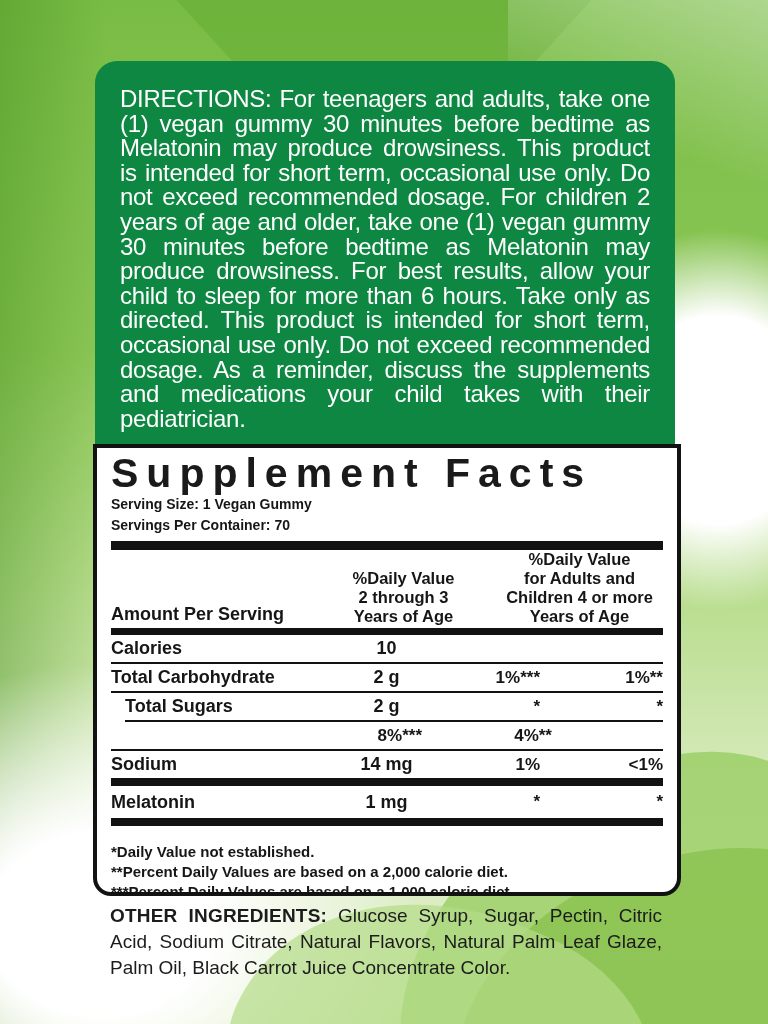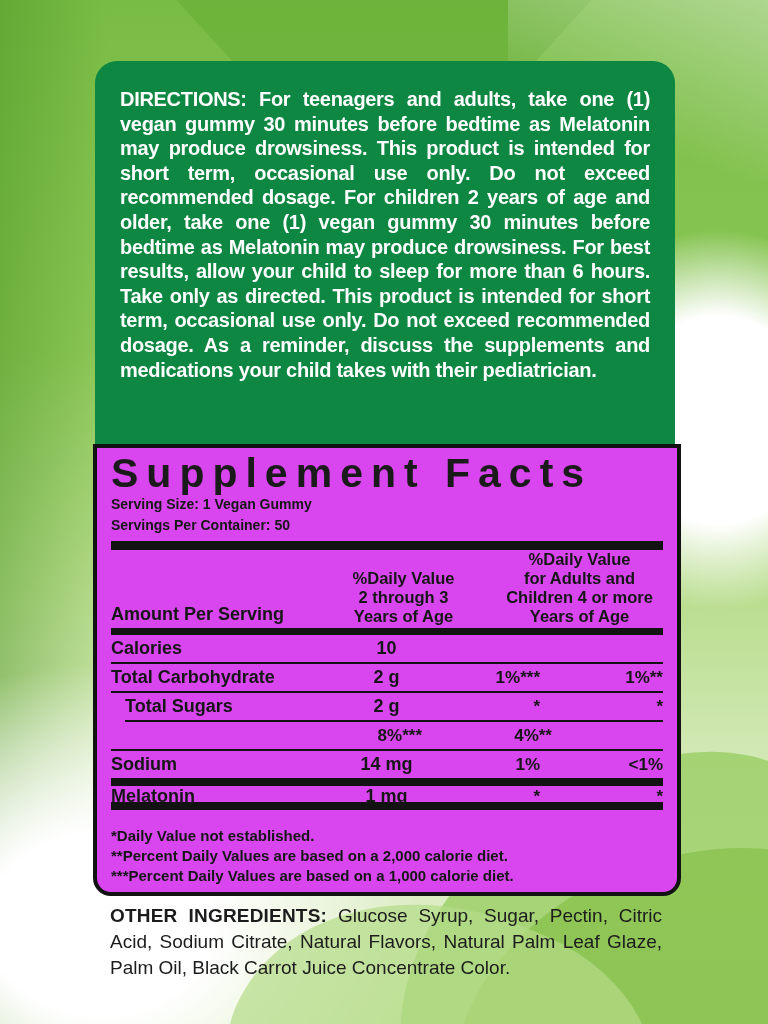--- a/index.html
+++ b/index.html
@@ -27,44 +27,44 @@
   .bg-leaf2{ position:absolute; right:-200px; bottom:-260px; width:520px; height:430px;
     background:#8ac24f; border-radius:52% 48% 50% 50%; transform:rotate(-14deg); opacity:.8;}
   .bg-leaf3{ position:absolute; right:120px; bottom:-210px; width:420px; height:330px;
     background:#b3dc87; border-radius:60% 40% 55% 45%; transform:rotate(24deg); opacity:.7;}
   
   .directions{
     position:absolute; left:95px; top:61px; width:580px; height:383px;
     background:#0e8742; border-radius:22px 22px 0 0; color:#ffffff;
   }
   .directions p{
-    padding:26px 25px 0 25px; font-size:20px; line-height:24.6px; font-weight:bold;
+    padding:26px 25px 0 25px; font-size:24px; line-height:24.6px; font-weight:normal;
     text-align:justify; letter-spacing:-0.3px;
   }
   
   .facts{
     position:absolute; left:93px; top:444px; width:588px; height:452px;
-    background:#d946ef; border:4px solid #121212; border-radius:0 0 18px 18px;
+    background:#ffffff; border:4px solid #121212; border-radius:0 0 18px 18px;
     padding:2px 14px 0 14px; color:#161616; overflow:hidden;
   }
   .sf-title{ font-size:41px; font-weight:bold; letter-spacing:8px; color:#1a1a1a;
     white-space:nowrap; height:44px; line-height:46px; }
   .sf-serving{ font-size:14px; font-weight:bold; line-height:20.5px; }
   .bar{ background:#121212; }
   .bar.b9{ height:9px; margin-top:6px; }
   .bar.b7{ height:7px; }
   .bar.b8{ height:8px; }
   .sep{ height:2px; background:#121212; }
   .sep.indent{ margin-left:14px; }
   .hdr{ display:grid; grid-template-columns:200px 185px 1fr; height:78px; align-items:end; }
   .hdr-amount{ font-size:18px; font-weight:bold; padding-bottom:5px; }
   .hdr-col{ font-size:16.5px; font-weight:bold; line-height:19px; text-align:center; padding-bottom:4px;}
   .t-row{ display:grid; grid-template-columns:200px 95px 90px 1fr; height:27px; align-items:center;
     font-size:18px; font-weight:bold;gap:28px; }
-  .t-row.h28{ height:16px; }
+  .t-row.h28{ height:32px; }
   .c-name{ text-align:left; white-space:nowrap; }
   .c-name.ind1{ padding-left:14px; }
   .c-name.ind2{ padding-left:30px; }
   .c-amt{ text-align:center; }
   .c-chl{ text-align:right; padding-right:12px; font-size:17px; }
   .c-adl{ text-align:right; font-size:17px; }
   .footnotes{ margin-top:16px; font-size:15px; font-weight:bold; line-height:20px; }
   
   .other{
     position:absolute; left:110px; top:903px; width:552px;
@@ -87,21 +87,21 @@
   <div class="bg-leaf2"></div>
   <div class="bg-leaf3"></div>
 
   <div class="directions">
     <p><span>DIRECTIONS:</span> <span>For teenagers and adults, take one (1) vegan gummy 30 minutes before bedtime as Melatonin may produce drowsiness. This product is intended for short term, occasional use only. Do not exceed recommended dosage. For children 2 years of age and older, take one (1) vegan gummy 30 minutes before bedtime as Melatonin may produce drowsiness. For best results, allow your child to sleep for more than 6 hours. Take only as directed. This product is intended for short term, occasional use only. Do not exceed recommended dosage. As a reminder, discuss the supplements and medications your child takes with their pediatrician.</span></p>
   </div>
 
   <div class="facts">
     <div class="sf-title">Supplement Facts</div>
     <div class="sf-serving">Serving Size: 1 Vegan Gummy</div>
-    <div class="sf-serving">Servings Per Container: 50</div>
+    <div class="sf-serving">Servings Per Container: 70</div>
 
     <div class="bar b9"></div>
 
     <div class="hdr">
       <div class="hdr-amount">Amount Per Serving</div>
       <div class="hdr-col">
         <div>%Daily Value</div>
         <div>2 through 3</div>
         <div>Years of Age</div>
       </div>

